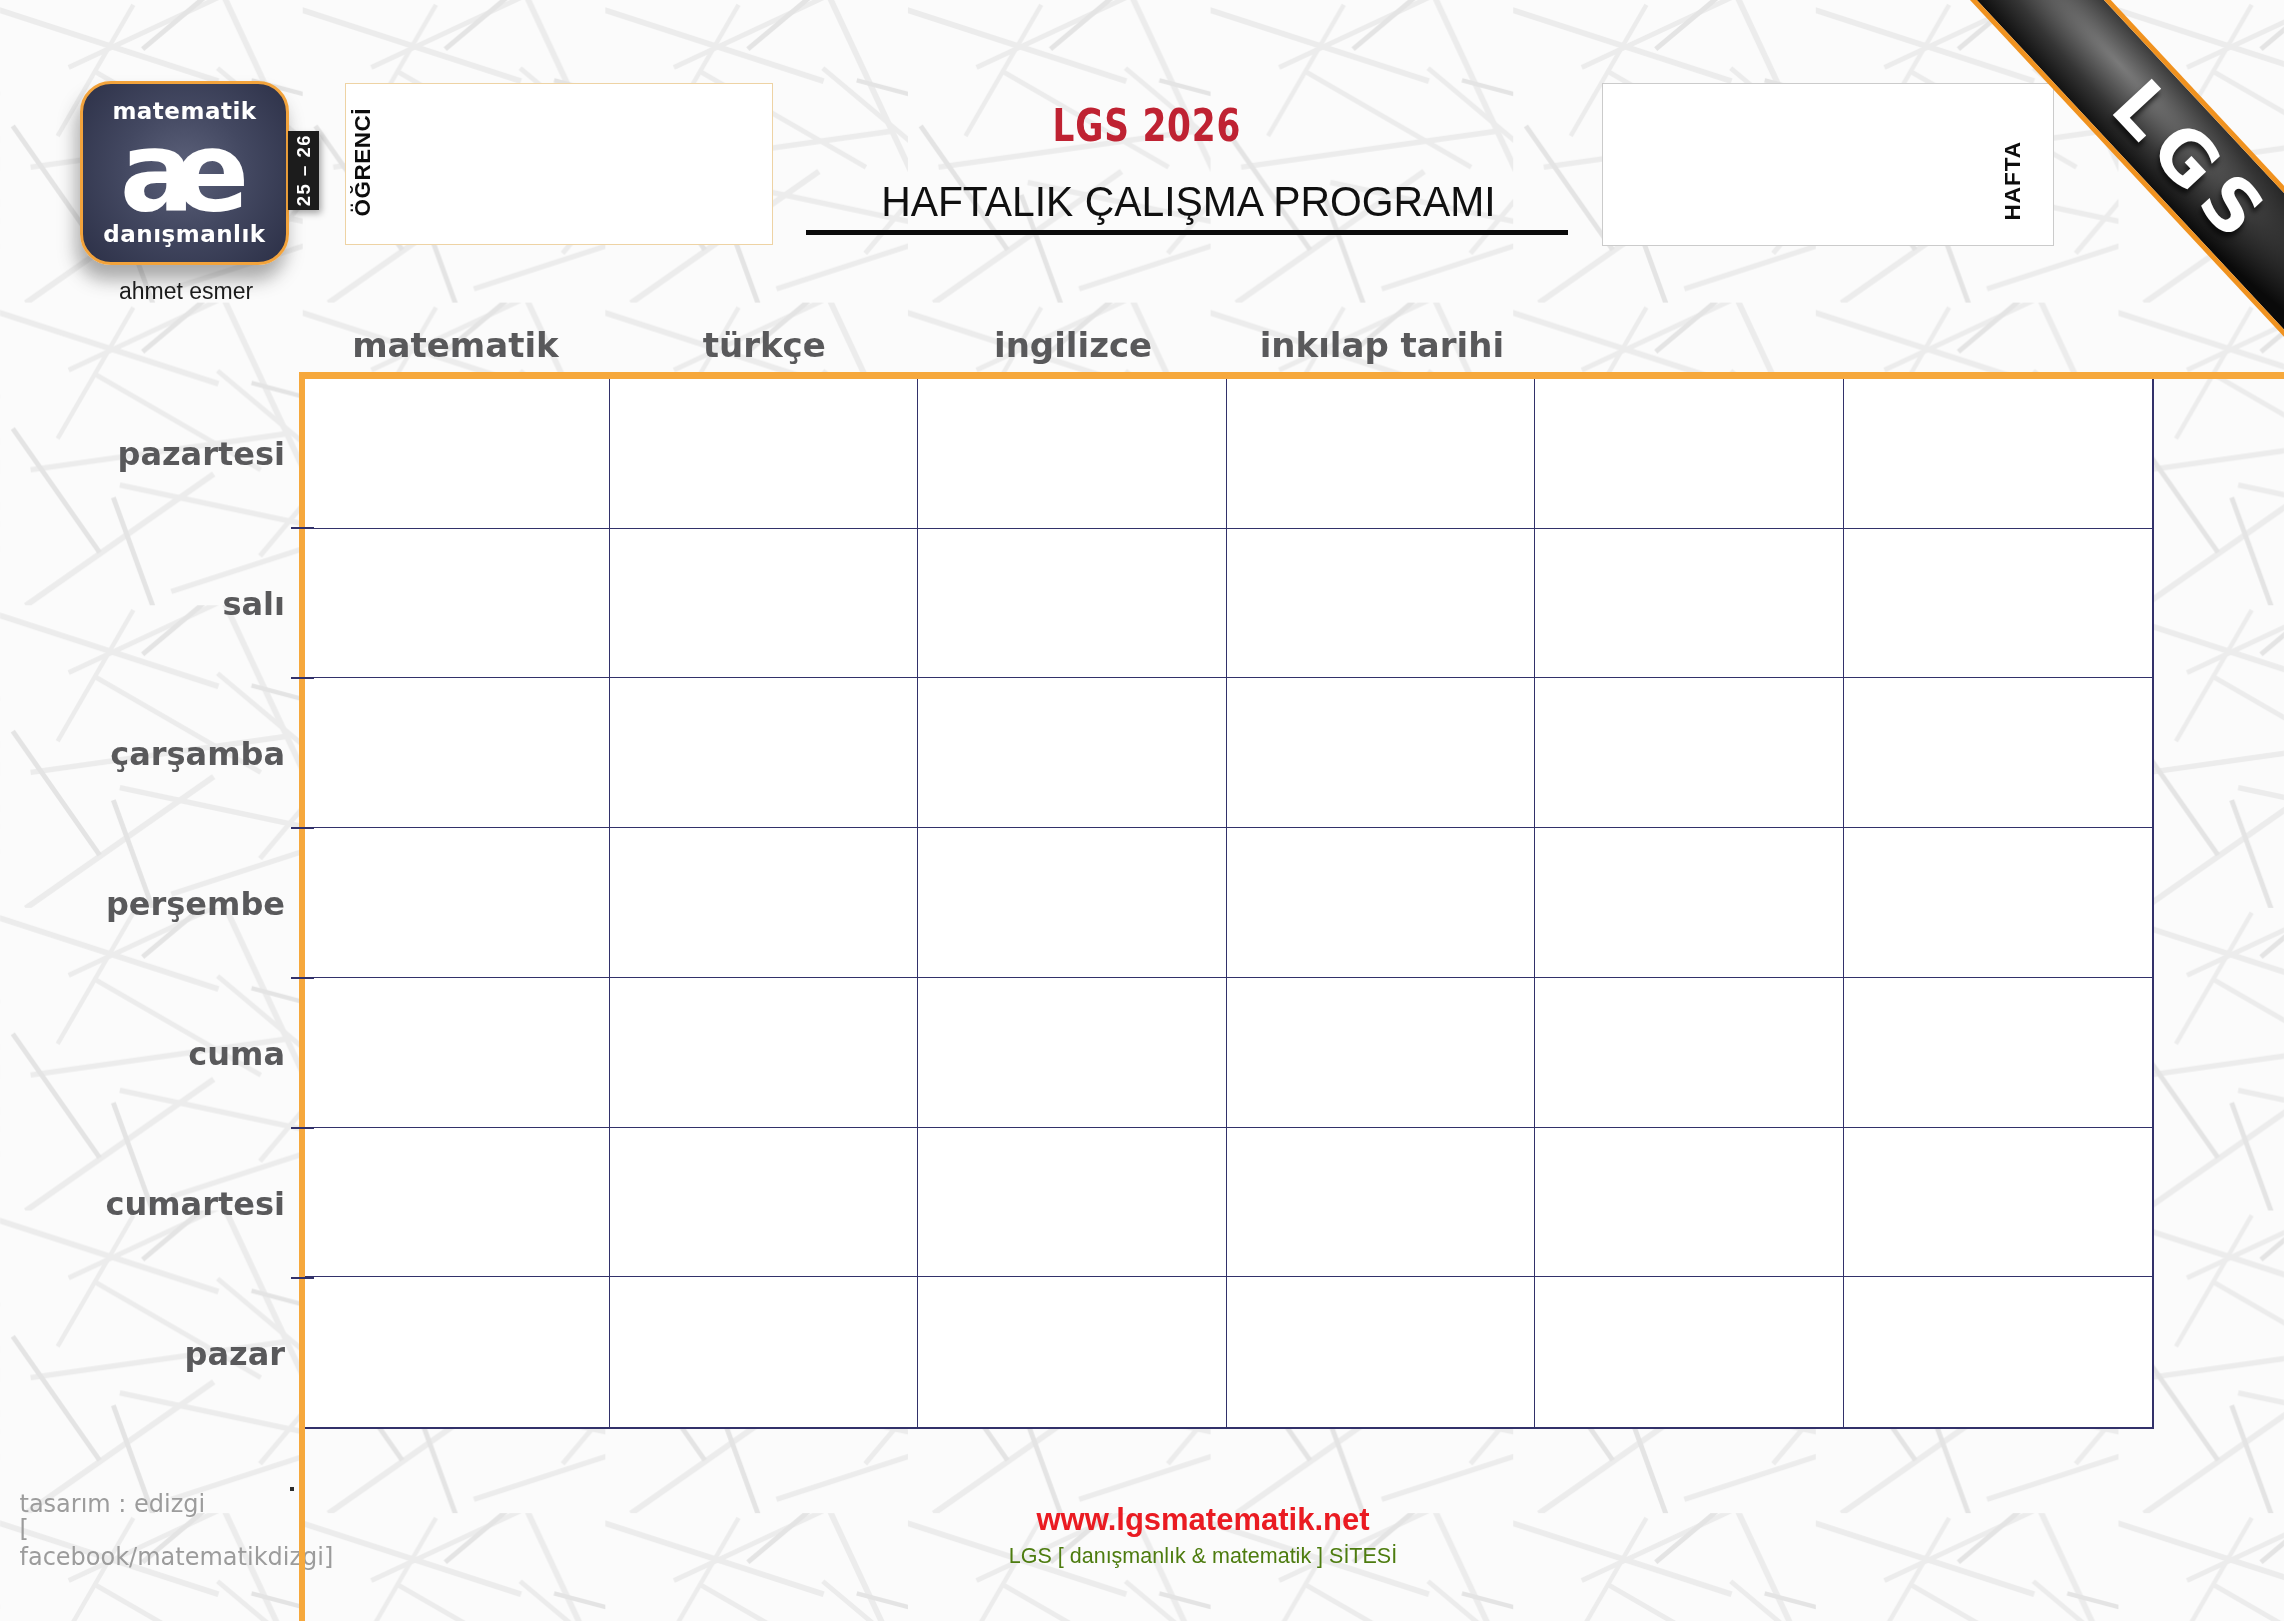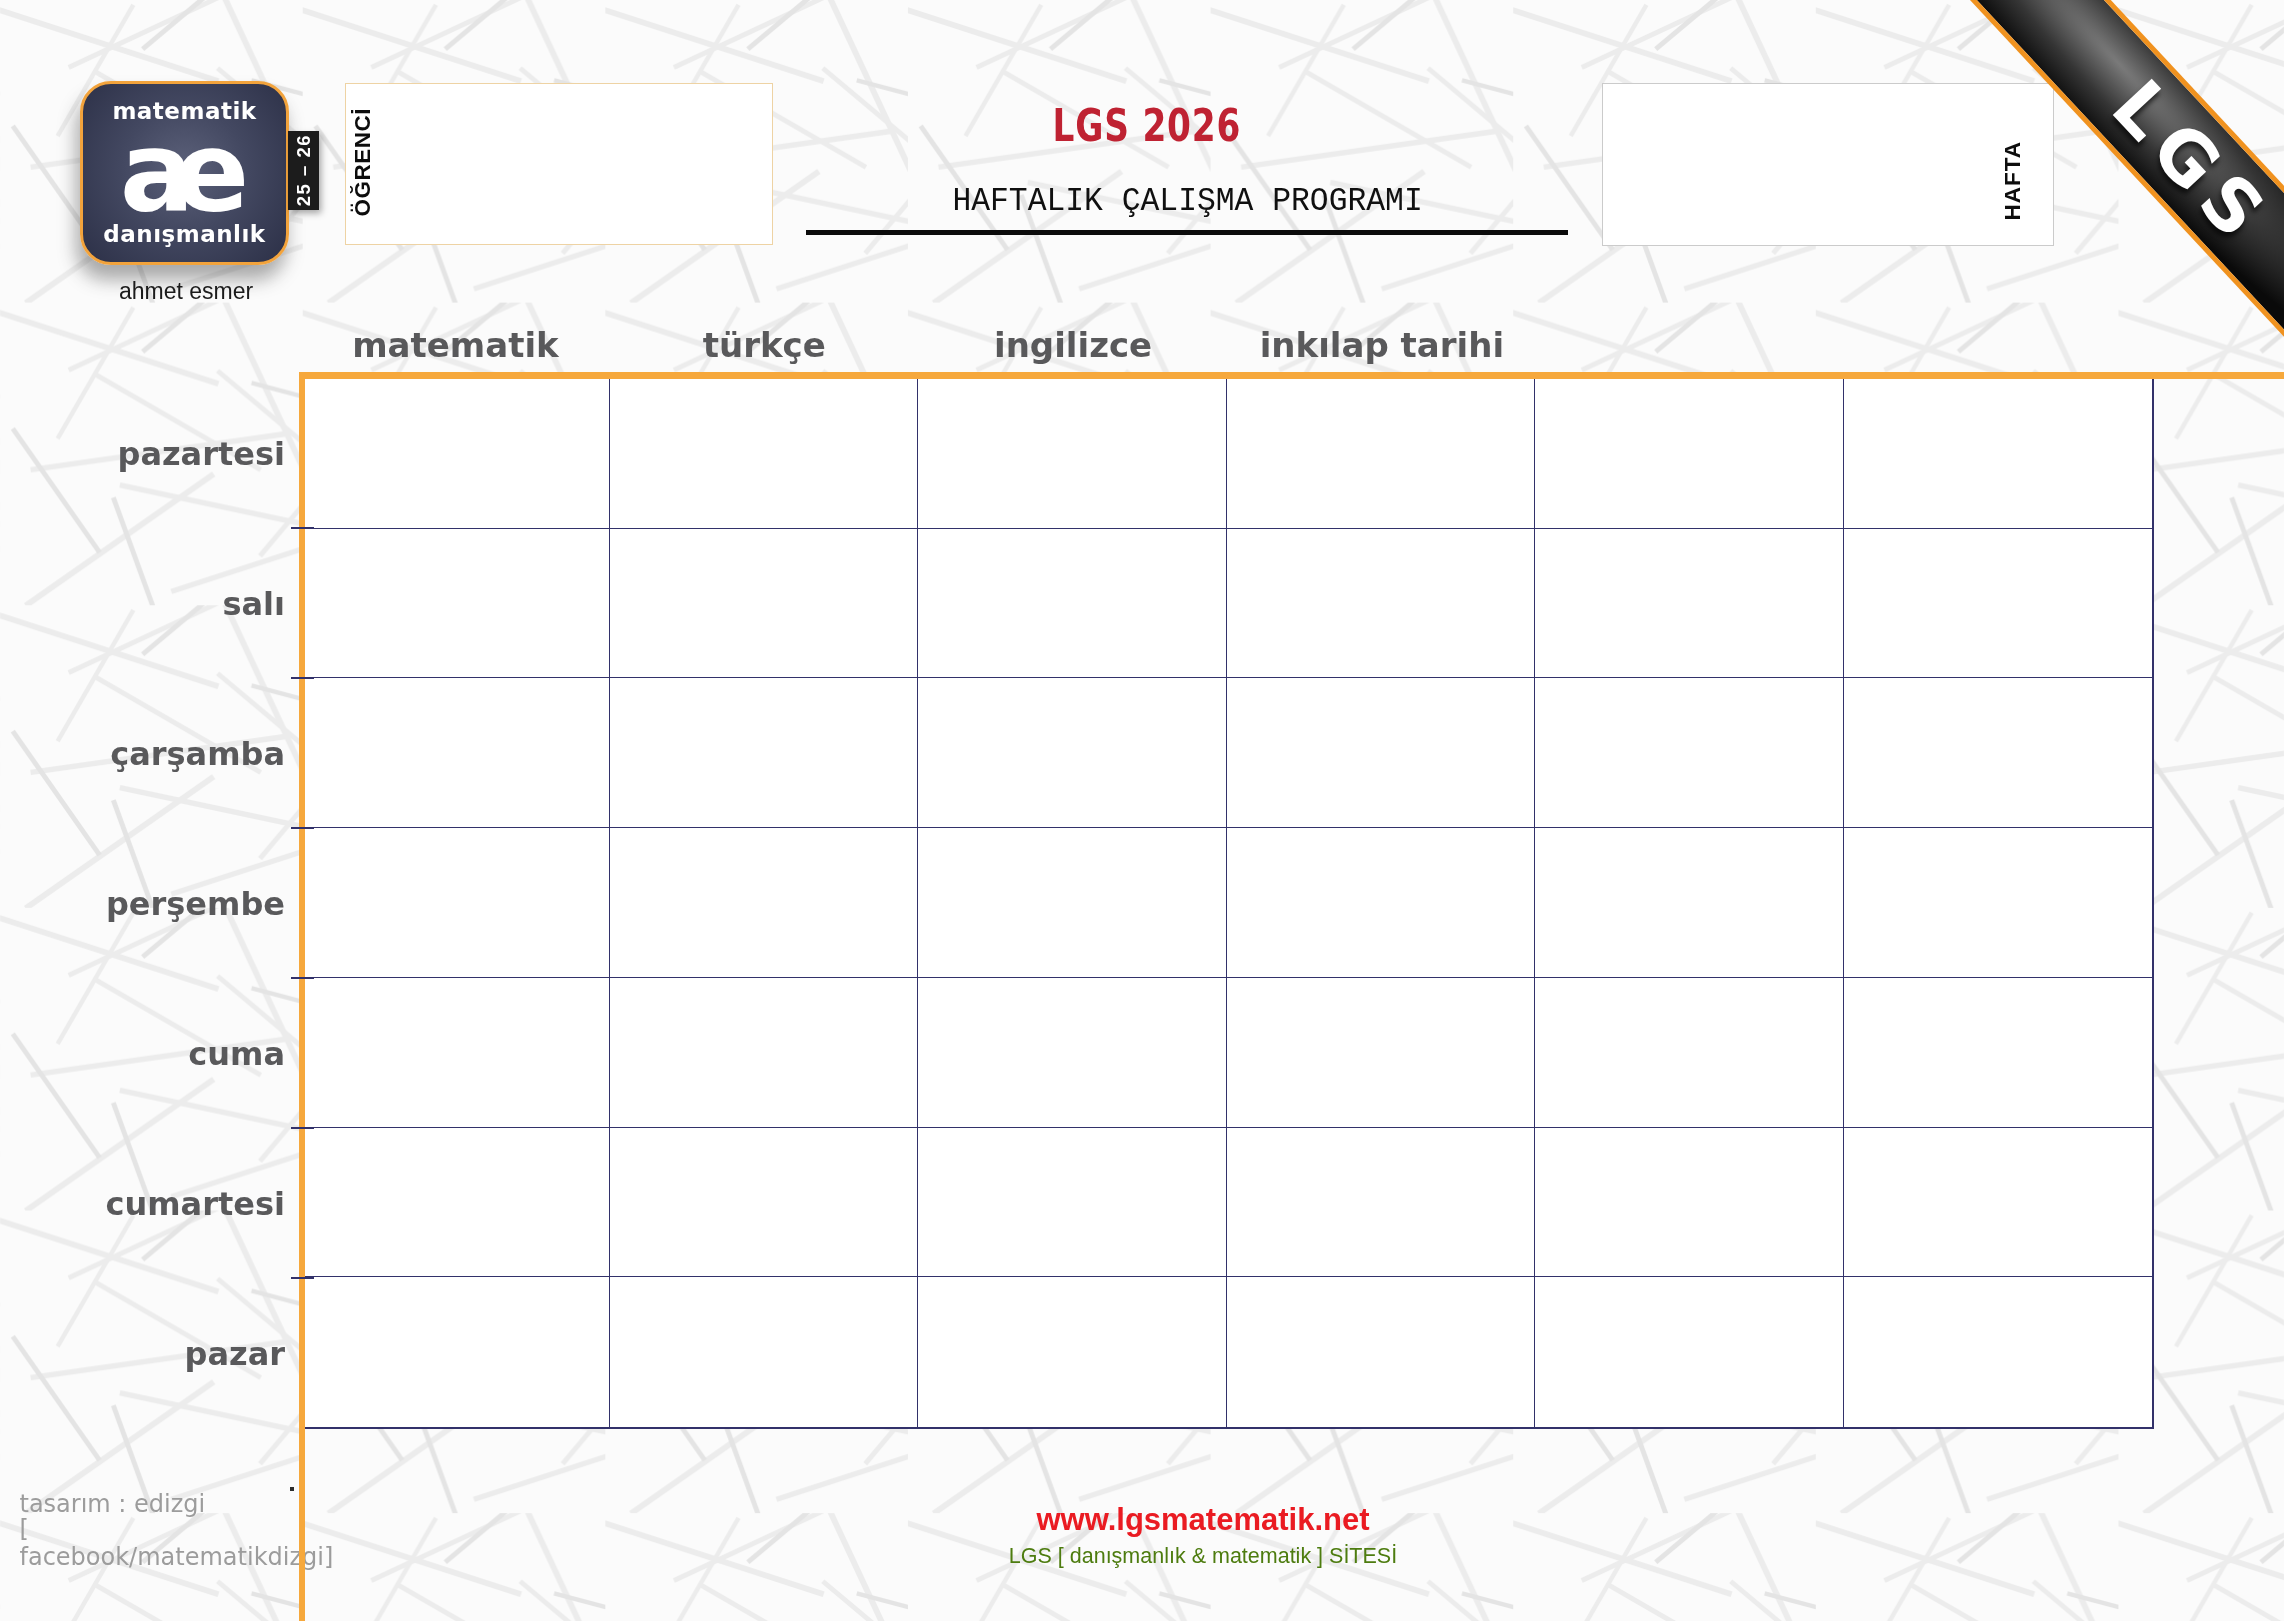--- a/index.html
+++ b/index.html
@@ -34,21 +34,21 @@
             border:1.5px solid #cbcbcb;box-sizing:border-box;z-index:3;}
   .week-label{position:absolute;left:1998px;top:136px;height:89px;width:29px;z-index:4;
               display:flex;align-items:center;justify-content:center;}
   .week-label .vtext{font-family:"Liberation Sans",sans-serif;font-weight:bold;font-size:22.5px;color:#0d0d0d;letter-spacing:1px;}
 
   
   .exam-title{position:absolute;left:903px;top:98px;width:488px;text-align:center;z-index:3;
               color:#bf2232;font-weight:bold;font-size:44px;line-height:55px;}
   .exam-title span{display:inline-block;transform:scaleX(.78);letter-spacing:1px;}
   .page-title{position:absolute;left:808px;top:178px;width:760px;text-align:center;z-index:3;
-              font-family:Liberation Mono, monospace;font-size:33px;color:#101010;line-height:47px;}
+              font-family:Liberation Sans, sans-serif;font-size:43px;color:#101010;line-height:47px;}
   .page-title span{display:inline-block;transform:scaleX(.95);}
   .title-underline{position:absolute;left:806px;top:230px;width:762px;height:5.4px;background:#0b0b0b;z-index:3;}
 
   
   .ribbon{position:absolute;left:1899px;top:95px;width:556px;height:103px;z-index:8;
           transform:rotate(47deg);box-sizing:border-box;
           border-top:5.4px solid #f0921f;border-bottom:5.4px solid #f0921f;
           background:radial-gradient(ellipse at 32% 35%, #7a7a7a 0%, #353535 42%, #0a0a0a 78%);
           display:flex;align-items:center;justify-content:center;}
   .ribbon-text{color:#fff;font-weight:bold;font-size:73px;letter-spacing:10.7px;padding-left:44px;

